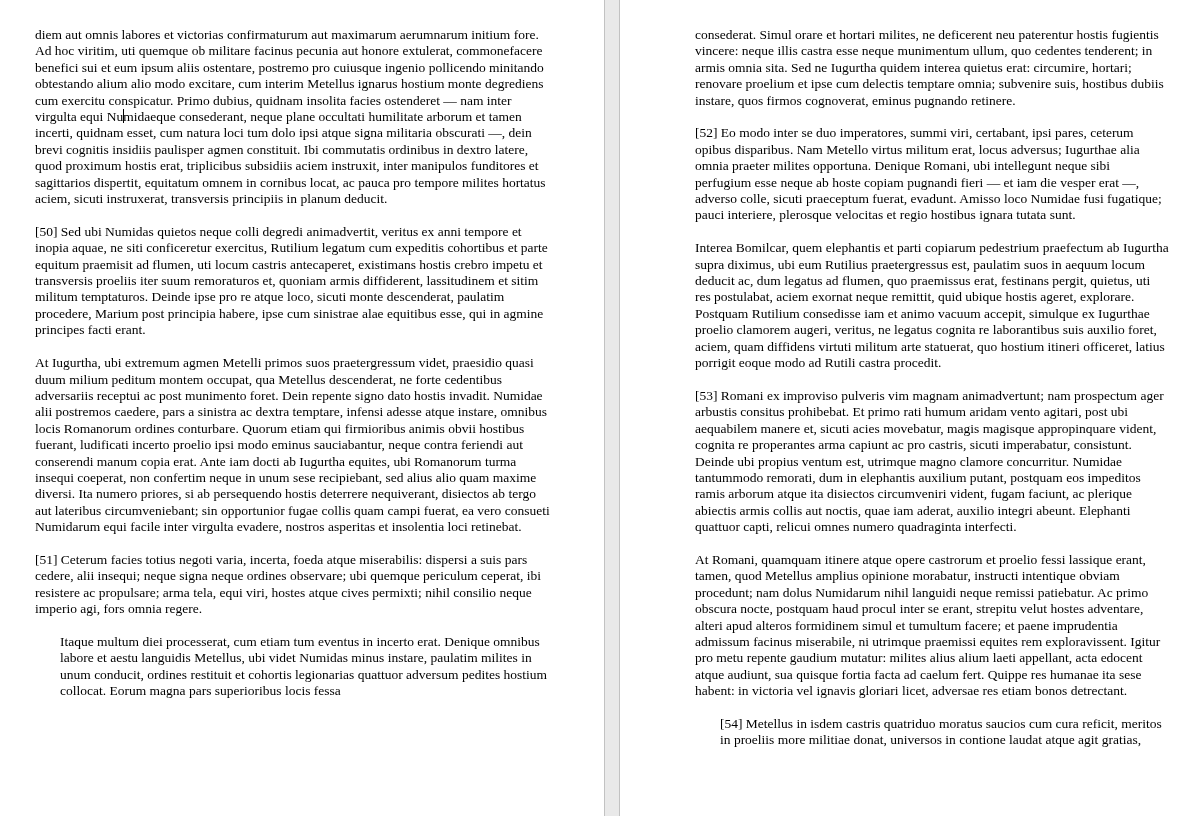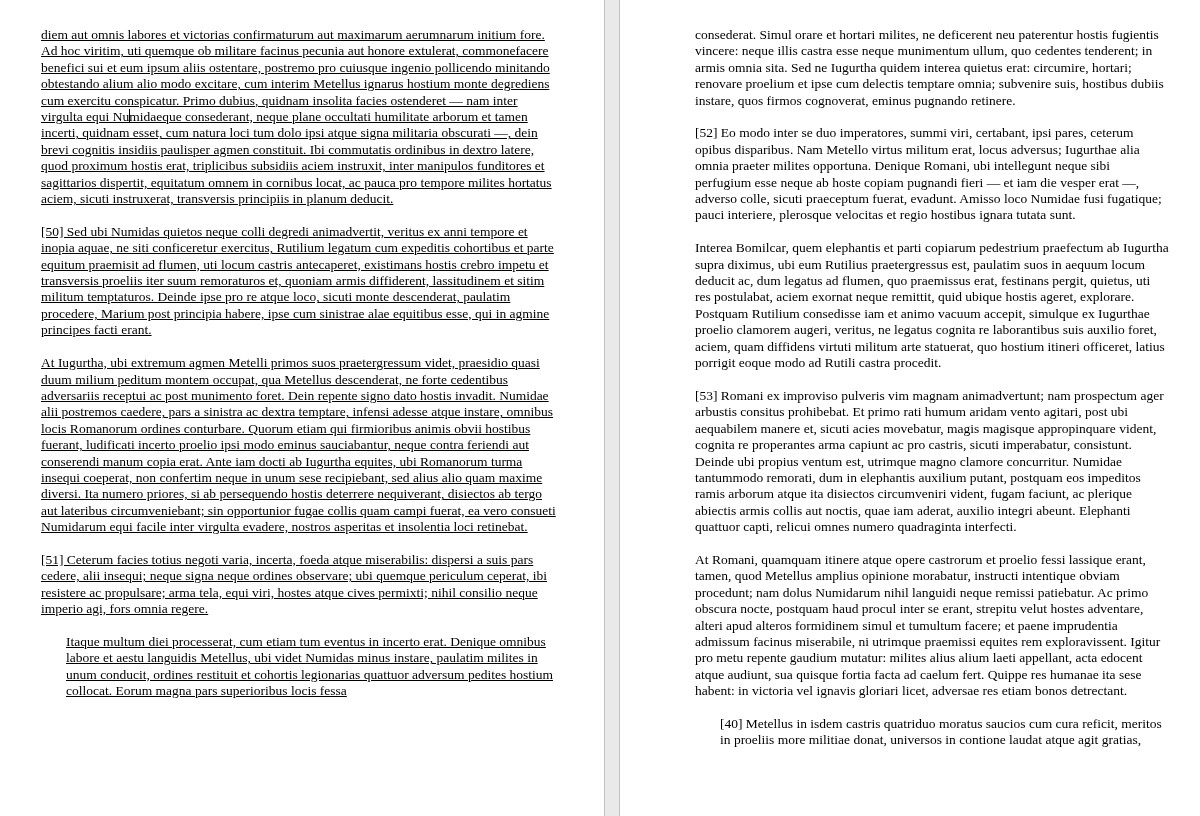--- a/index.html
+++ b/index.html
@@ -38,21 +38,21 @@
   }
   .text-col {
     position: absolute;
     top: 27px;
     font-size: 13.5px;
     line-height: 16.4px;
     text-align: left;
     color: #000000;
     cursor: text;
   }
-  .col-left  { left: 41px;  width: 519px; text-decoration: underline; }
+  .col-left  { left: 35px;  width: 519px; }
   .col-right { left: 75px;  width: 474px; } 
   .text-col p {
     margin: 0 0 16.4px 0;
     padding: 0;
   }
   .text-col p:last-child { margin-bottom: 0; margin-left: 25px; }
   .caret {
     display: inline-block;
     width: 1px;
     height: 14px;
@@ -78,17 +78,17 @@
 
   <div class="gutter"></div>
 
   <div class="page page-right">
     <div class="text-col col-right">
       <p>consederat. Simul orare et hortari milites, ne deficerent neu paterentur hostis fugientis vincere: neque illis castra esse neque munimentum ullum, quo cedentes tenderent; in armis omnia sita. Sed ne Iugurtha quidem interea quietus erat: circumire, hortari; renovare proelium et ipse cum delectis temptare omnia; subvenire suis, hostibus dubiis instare, quos firmos cognoverat, eminus pugnando retinere.</p>
       <p>[52] Eo modo inter se duo imperatores, summi viri, certabant, ipsi pares, ceterum opibus disparibus. Nam Metello virtus militum erat, locus adversus; Iugurthae alia omnia praeter milites opportuna. Denique Romani, ubi intellegunt neque sibi perfugium esse neque ab hoste copiam pugnandi fieri — et iam die vesper erat —, adverso colle, sicuti praeceptum fuerat, evadunt. Amisso loco Numidae fusi fugatique; pauci interiere, plerosque velocitas et regio hostibus ignara tutata sunt.</p>
       <p>Interea Bomilcar, quem elephantis et parti copiarum pedestrium praefectum ab Iugurtha supra diximus, ubi eum Rutilius praetergressus est, paulatim suos in aequum locum deducit ac, dum legatus ad flumen, quo praemissus erat, festinans pergit, quietus, uti res postulabat, aciem exornat neque remittit, quid ubique hostis ageret, explorare. Postquam Rutilium consedisse iam et animo vacuum accepit, simulque ex Iugurthae proelio clamorem augeri, veritus, ne legatus cognita re laborantibus suis auxilio foret, aciem, quam diffidens virtuti militum arte statuerat, quo hostium itineri officeret, latius porrigit eoque modo ad Rutili castra procedit.</p>
       <p>[53] Romani ex improviso pulveris vim magnam animadvertunt; nam prospectum ager arbustis consitus prohibebat. Et primo rati humum aridam vento agitari, post ubi aequabilem manere et, sicuti acies movebatur, magis magisque appropinquare vident, cognita re properantes arma capiunt ac pro castris, sicuti imperabatur, consistunt. Deinde ubi propius ventum est, utrimque magno clamore concurritur. Numidae tantummodo remorati, dum in elephantis auxilium putant, postquam eos impeditos ramis arborum atque ita disiectos circumveniri vident, fugam faciunt, ac plerique abiectis armis collis aut noctis, quae iam aderat, auxilio integri abeunt. Elephanti quattuor capti, relicui omnes numero quadraginta interfecti.</p>
       <p>At Romani, quamquam itinere atque opere castrorum et proelio fessi lassique erant, tamen, quod Metellus amplius opinione morabatur, instructi intentique obviam procedunt; nam dolus Numidarum nihil languidi neque remissi patiebatur. Ac primo obscura nocte, postquam haud procul inter se erant, strepitu velut hostes adventare, alteri apud alteros formidinem simul et tumultum facere; et paene imprudentia admissum facinus miserabile, ni utrimque praemissi equites rem exploravissent. Igitur pro metu repente gaudium mutatur: milites alius alium laeti appellant, acta edocent atque audiunt, sua quisque fortia facta ad caelum fert. Quippe res humanae ita sese habent: in victoria vel ignavis gloriari licet, adversae res etiam bonos detrectant.</p>
-      <p>[40] Metellus in isdem castris quatriduo moratus saucios cum cura reficit, meritos in proeliis more militiae donat, universos in contione laudat atque agit gratias,</p>
+      <p>[54] Metellus in isdem castris quatriduo moratus saucios cum cura reficit, meritos in proeliis more militiae donat, universos in contione laudat atque agit gratias,</p>
     </div>
   </div>
 
 </div>
 
 </body></html>

